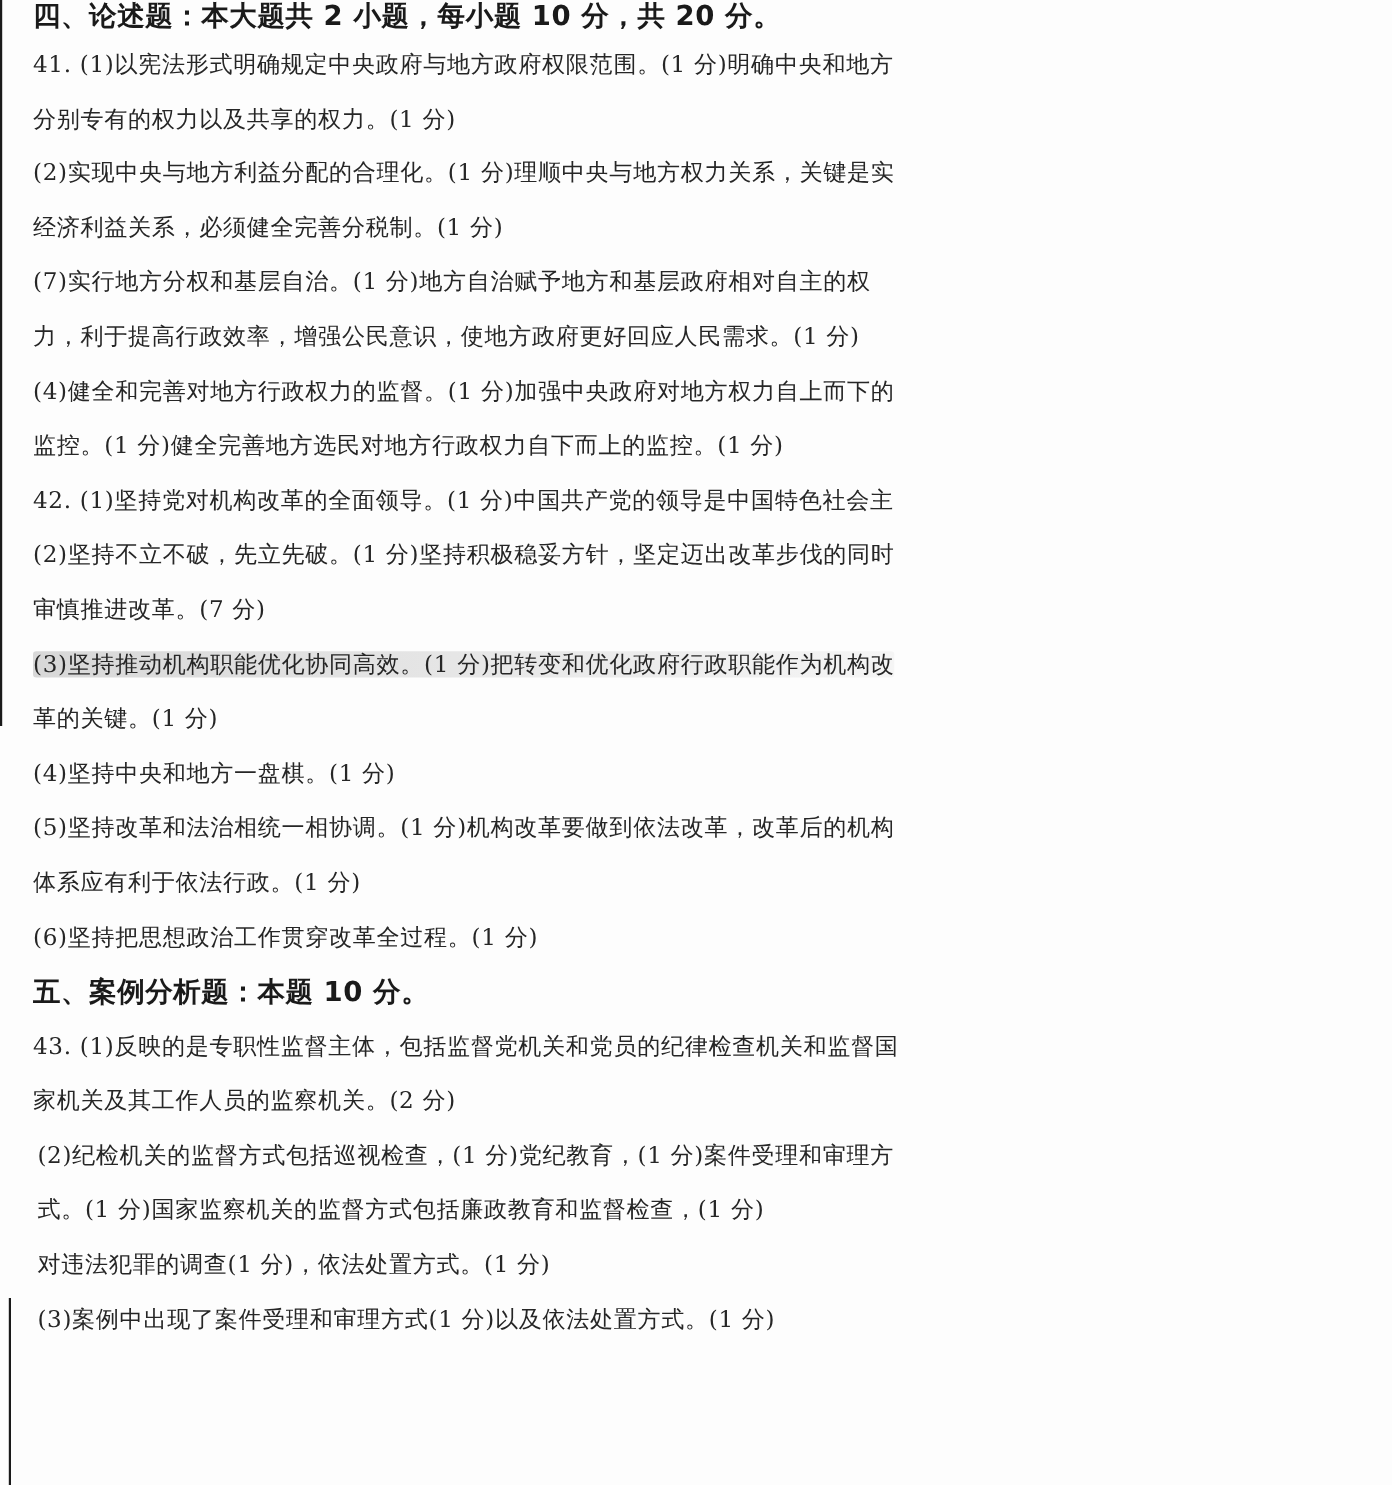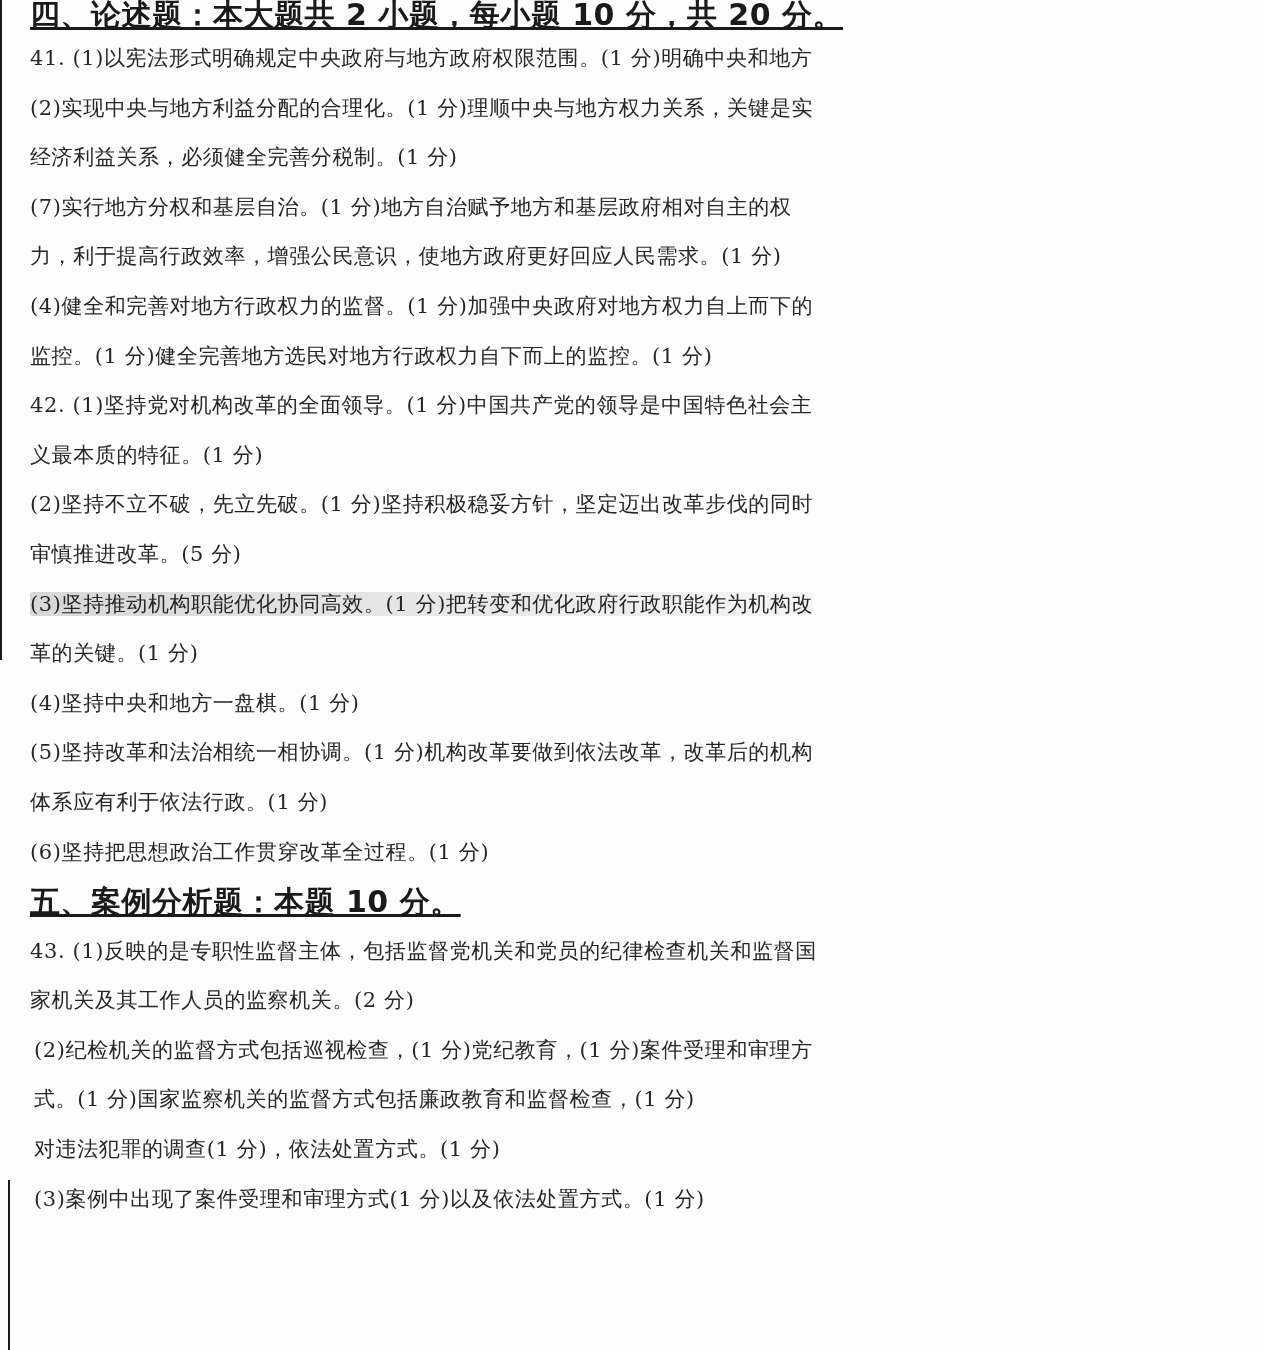--- a/index.html
+++ b/index.html
@@ -42,54 +42,53 @@
   .line {
     height: 49.6px;
     line-height: 49.6px;
     font-size: 21px;
     white-space: nowrap;
     letter-spacing: 0.6px;
   }
   .line.heading {
     font-family: "DejaVu Sans", "Liberation Sans", sans-serif;
     font-weight: bold;
-    font-size: 30px;
+    font-size: 25px;
     color: #1a1a1a;
     letter-spacing: 0.5px;
-    text-decoration: underline;
   }
   .line.first { height: 34px; line-height: 30px; }
   .smudge {
     background: linear-gradient(90deg, rgba(170,170,170,0.45), rgba(200,200,200,0.15));
     border-radius: 3px;
     text-align: center;
   }
   .indent-small { padding-left: 4px; }
 </style>
 </head>
 <body>
 
 <div class="page">
   <div class="margin-line-top"></div>
   <div class="margin-line-bottom"></div>
 
   <div class="content">
 
     <div class="line heading first">四、论述题：本大题共 2 小题，每小题 10 分，共 20 分。</div>
     <div class="line">41. (1)以宪法形式明确规定中央政府与地方政府权限范围。(1 分)明确中央和地方</div>
+    <div class="line">分别专有的权力以及共享的权力。(1 分)</div>
     <div class="line">(2)实现中央与地方利益分配的合理化。(1 分)理顺中央与地方权力关系，关键是实</div>
     <div class="line">经济利益关系，必须健全完善分税制。(1 分)</div>
     <div class="line">(7)实行地方分权和基层自治。(1 分)地方自治赋予地方和基层政府相对自主的权</div>
     <div class="line">力，利于提高行政效率，增强公民意识，使地方政府更好回应人民需求。(1 分)</div>
     <div class="line">(4)健全和完善对地方行政权力的监督。(1 分)加强中央政府对地方权力自上而下的</div>
     <div class="line">监控。(1 分)健全完善地方选民对地方行政权力自下而上的监控。(1 分)</div>
     <div class="line">42. (1)坚持党对机构改革的全面领导。(1 分)中国共产党的领导是中国特色社会主</div>
-    <div class="line">义最本质的特征。(1 分)</div>
     <div class="line">(2)坚持不立不破，先立先破。(1 分)坚持积极稳妥方针，坚定迈出改革步伐的同时</div>
-    <div class="line">审慎推进改革。(5 分)</div>
+    <div class="line">审慎推进改革。(7 分)</div>
     <div class="line"><span class="smudge">(3)坚持推动机构职能优化协同高效。(1 分)把转变和优化政府行政职能作为机构改</span></div>
     <div class="line">革的关键。(1 分)</div>
     <div class="line">(4)坚持中央和地方一盘棋。(1 分)</div>
     <div class="line">(5)坚持改革和法治相统一相协调。(1 分)机构改革要做到依法改革，改革后的机构</div>
     <div class="line">体系应有利于依法行政。(1 分)</div>
     <div class="line">(6)坚持把思想政治工作贯穿改革全过程。(1 分)</div>
 
     <div class="line heading">五、案例分析题：本题 10 分。</div>
     <div class="line">43. (1)反映的是专职性监督主体，包括监督党机关和党员的纪律检查机关和监督国</div>
     <div class="line">家机关及其工作人员的监察机关。(2 分)</div>

